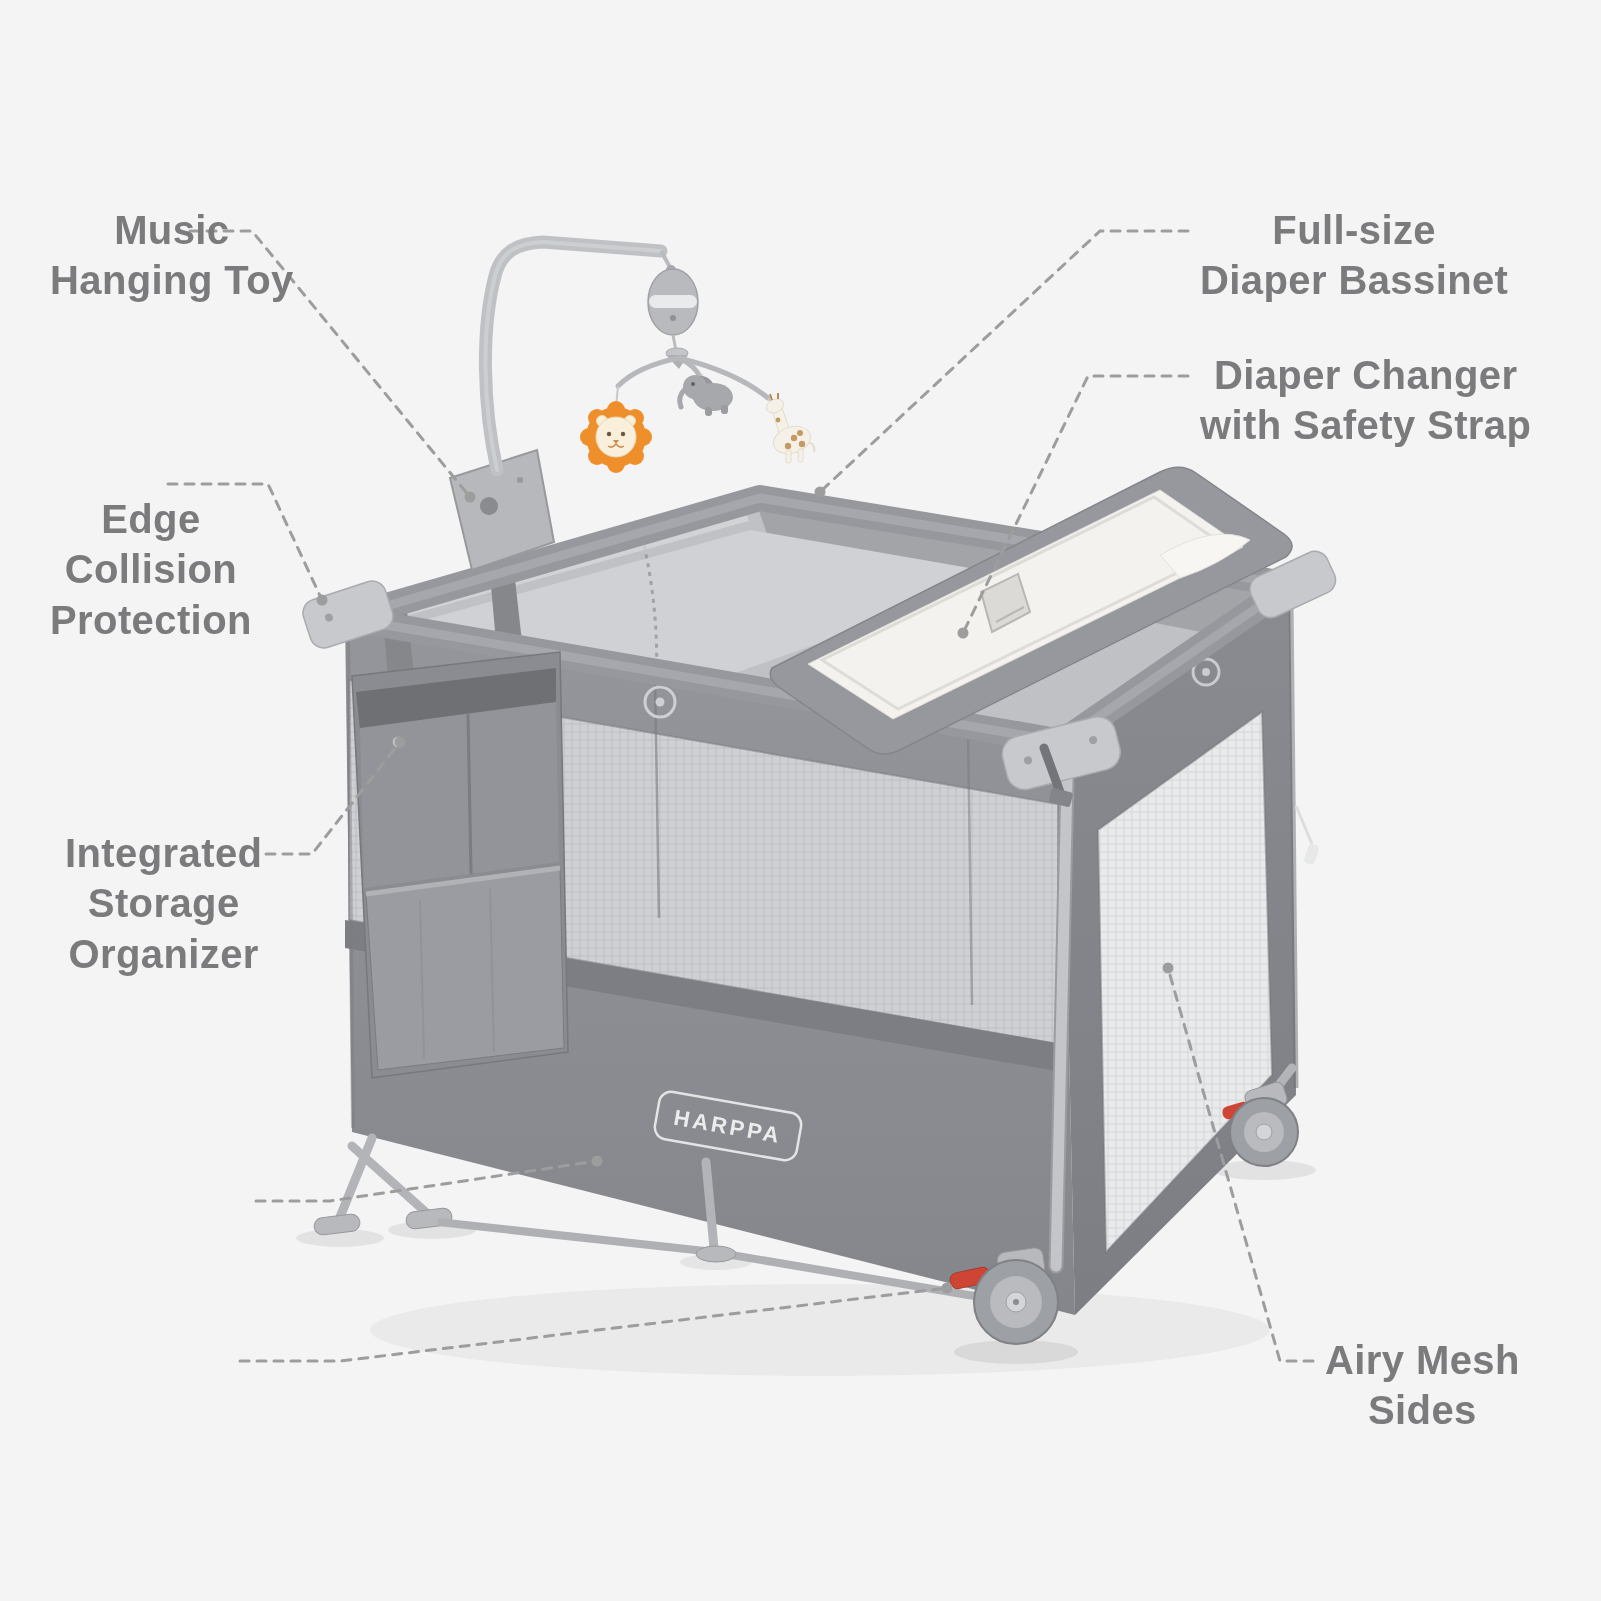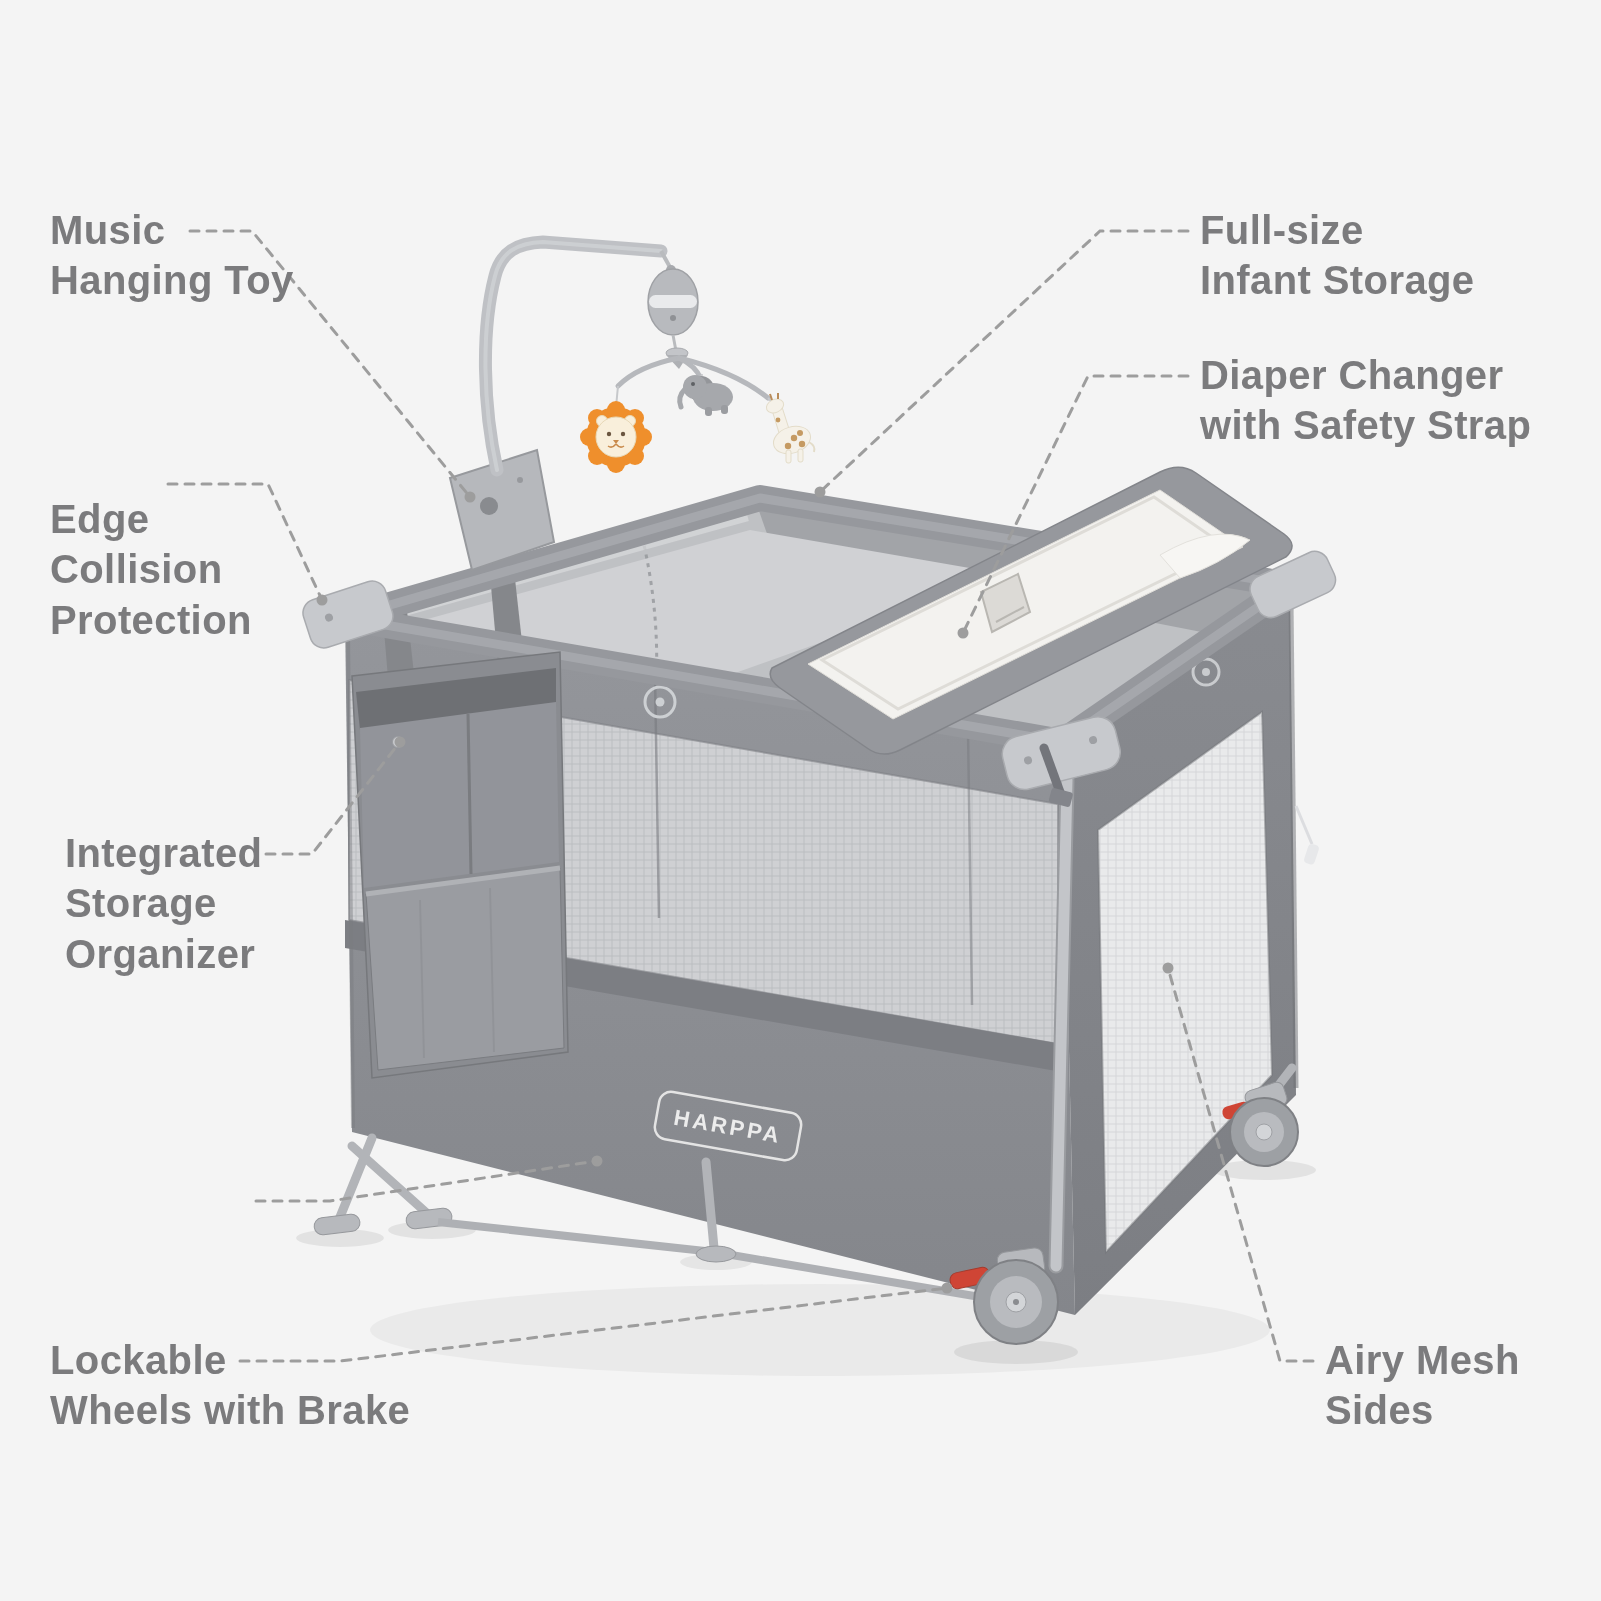--- a/index.html
+++ b/index.html
@@ -13,21 +13,21 @@
   }
   .scene{position:absolute;left:0;top:0;}
   .callout{
     position:absolute;
     color:var(--label-text,#7b7b7d);
     font-weight:700;
     font-size:40px;
     line-height:1.26;
     letter-spacing:.4px;
   }
-  .callout span{display:block;white-space:nowrap;}
+  .callout span{display:block;white-space:nowrap;text-align:center;}
   .leader{fill:none;stroke:var(--leader-line,#9d9d9d);stroke-width:3;stroke-dasharray:9 8;stroke-linecap:round;}
   .leaderdot{fill:var(--leader-line,#9d9d9d);}
   svg text{font-family:"Liberation Sans",sans-serif;}
 </style>
 </head>
 <body>
 
 <div class="canvas">
 
 <svg class="scene" width="1601" height="1601" viewBox="0 0 1601 1601">
@@ -268,44 +268,40 @@
   </g>
 </svg>
 
 <div class="callout" style="left:50px;top:205px;">
   <span>Music</span>
   <span>Hanging Toy</span>
 </div>
 
 <div class="callout" style="left:1200px;top:205px;">
   <span>Full-size</span>
-  <span>Infant Storage</span>
+  <span>Diaper Bassinet</span>
 </div>
 
 <div class="callout" style="left:50px;top:458px;margin-top:36px;">
   <span>Edge</span>
   <span>Collision</span>
   <span>Protection</span>
 </div>
 
 <div class="callout" style="left:1200px;top:350px;">
   <span>Diaper Changer</span>
   <span>with Safety Strap</span>
 </div>
 
 <div class="callout" style="left:65px;top:828px;">
   <span>Integrated</span>
   <span>Storage</span>
   <span>Organizer</span>
 </div>
 
 
-<div class="callout" style="left:50px;top:1335px;">
-  <span>Lockable</span>
-  <span>Wheels with Brake</span>
-</div>
 
 <div class="callout" style="left:1325px;top:1335px;">
   <span>Airy Mesh</span>
   <span>Sides</span>
 </div>
 
 </div>
 
 </body></html>

